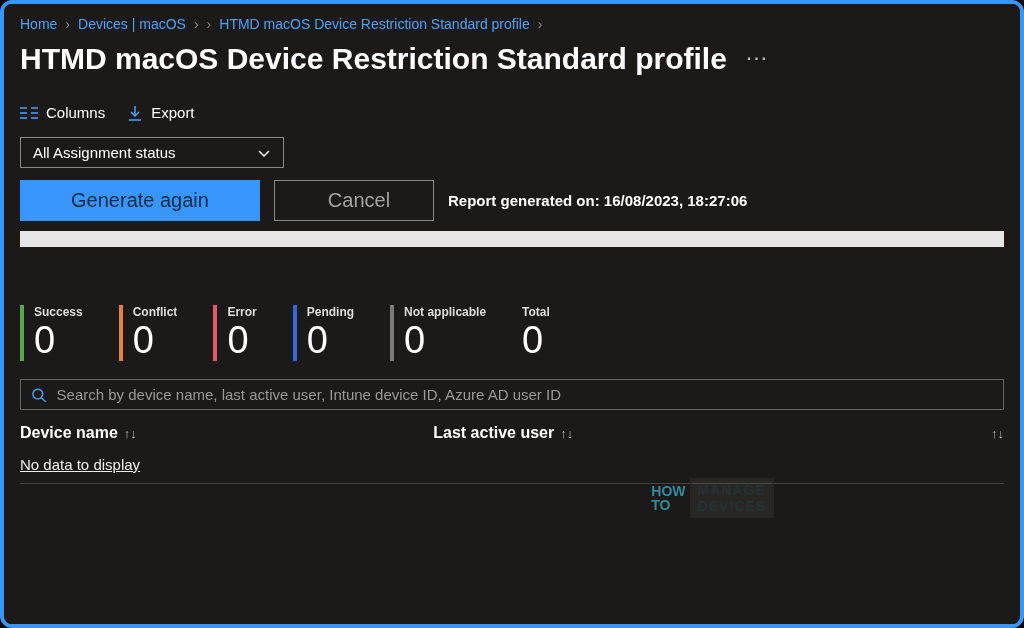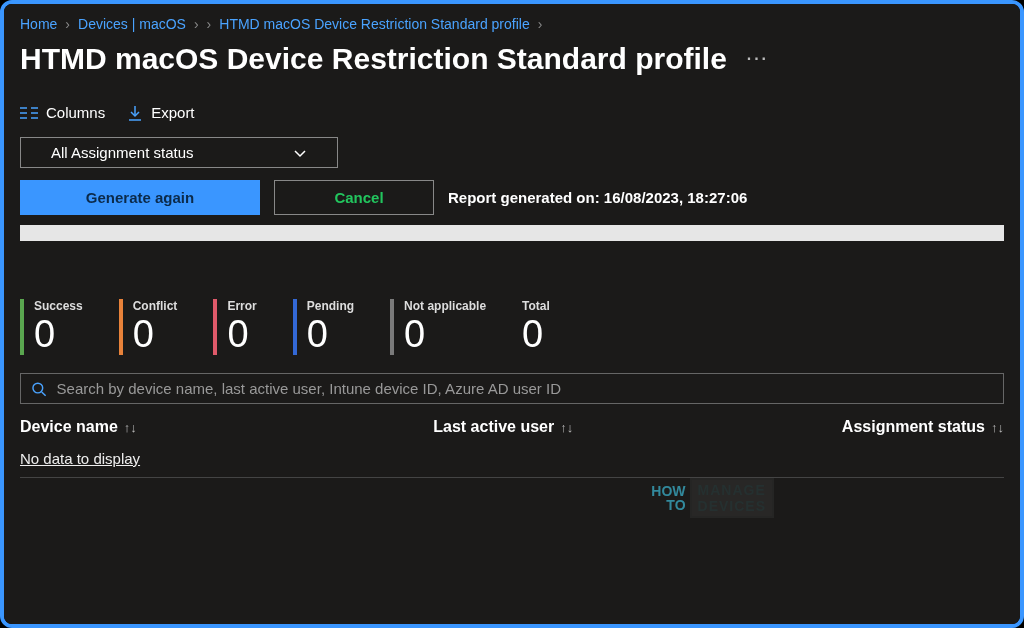--- a/index.html
+++ b/index.html
@@ -63,52 +63,52 @@
       align-items: center;
       gap: 8px;
       cursor: pointer;
       color: #fff;
     }
     .toolbar-item svg {
       stroke: #4aa3ff;
     }
     .dropdown {
       border: 1px solid #888;
-      padding: 6px 30px;
+      padding: 6px 12px;
       display: flex;
       align-items: center;
       justify-content: space-between;
-      width: 318px;
+      width: 264px;
       font-size: 15px;
       cursor: pointer;
       margin-bottom: 12px;
       background: #1b1a19;
     }
     .action-row {
       display: flex;
       align-items: center;
       gap: 14px;
       margin-bottom: 10px;
     }
     .btn {
       padding: 8px 20px;
-      font-size: 15px;
-      font-weight: 700;
+      font-size: 20px;
+      font-weight: 400;
       border: 1px solid transparent;
       cursor: pointer;
     }
     .btn-primary {
       background: #3a96ff;
       color: #0b2a4a;
       width: 240px;
     }
     .btn-secondary {
       background: transparent;
       border: 1px solid #888;
-      color: #22c55e;
+      color: #a3a3a3;
       width: 160px;
       cursor: not-allowed;
       padding-left: 30px;
     }
     .report-time {
       color: #fff;
       font-weight: 600;
       font-size: 15px;
     }
     .progress-bar {
@@ -175,21 +175,20 @@
       position: absolute;
       right: 250px;
       top: 478px;
       display: flex;
       align-items: center;
       opacity: 0.7;
     }
     .watermark .how-to {
       color: #3cb8d4;
       font-weight: 700;
-      text-align: right;
       font-size: 14px;
       line-height: 1;
       margin-right: 4px;
     }
     .watermark .manage {
       border: 2px solid #2a2a2a;
       padding: 2px 6px;
       font-weight: 700;
       font-size: 14px;
       color: #2a3a3a;
@@ -348,19 +347,18 @@
   <div class="table-header">
     <div class="th device">
       <span>Device name</span>
       <span class="sort-icon">↑↓</span>
     </div>
     <div class="th user">
       <span>Last active user</span>
       <span class="sort-icon">↑↓</span>
     </div>
     <div class="th status">
-      <span>Assignment status</span>
       <span class="sort-icon">↑↓</span>
     </div>
   </div>
 
   <div class="no-data">No data to display</div>
 </div>
 
 </body></html>

